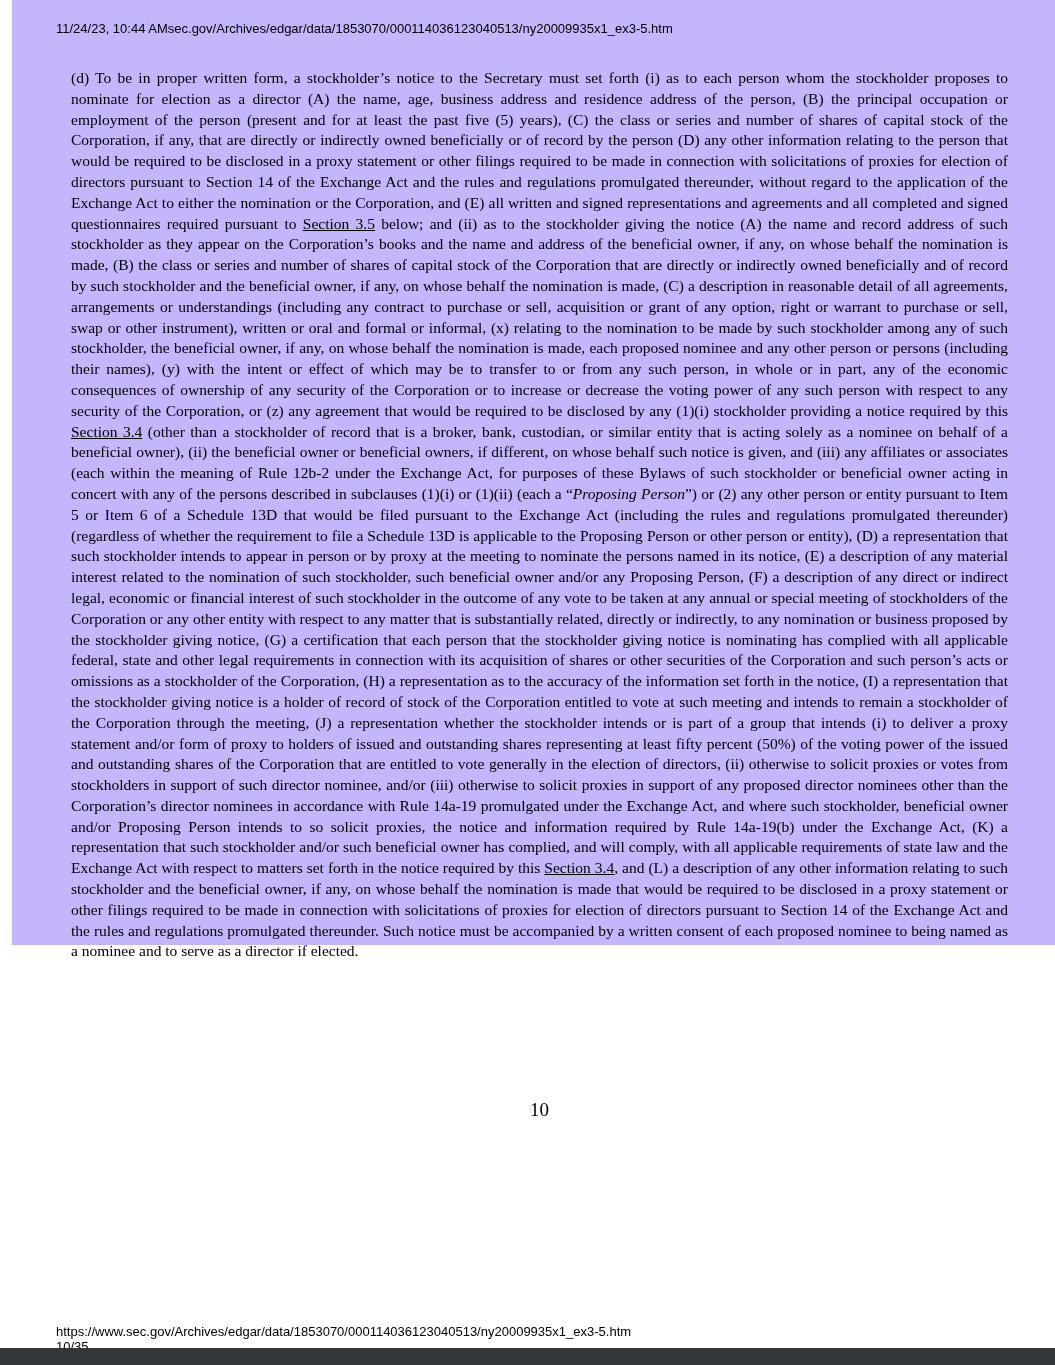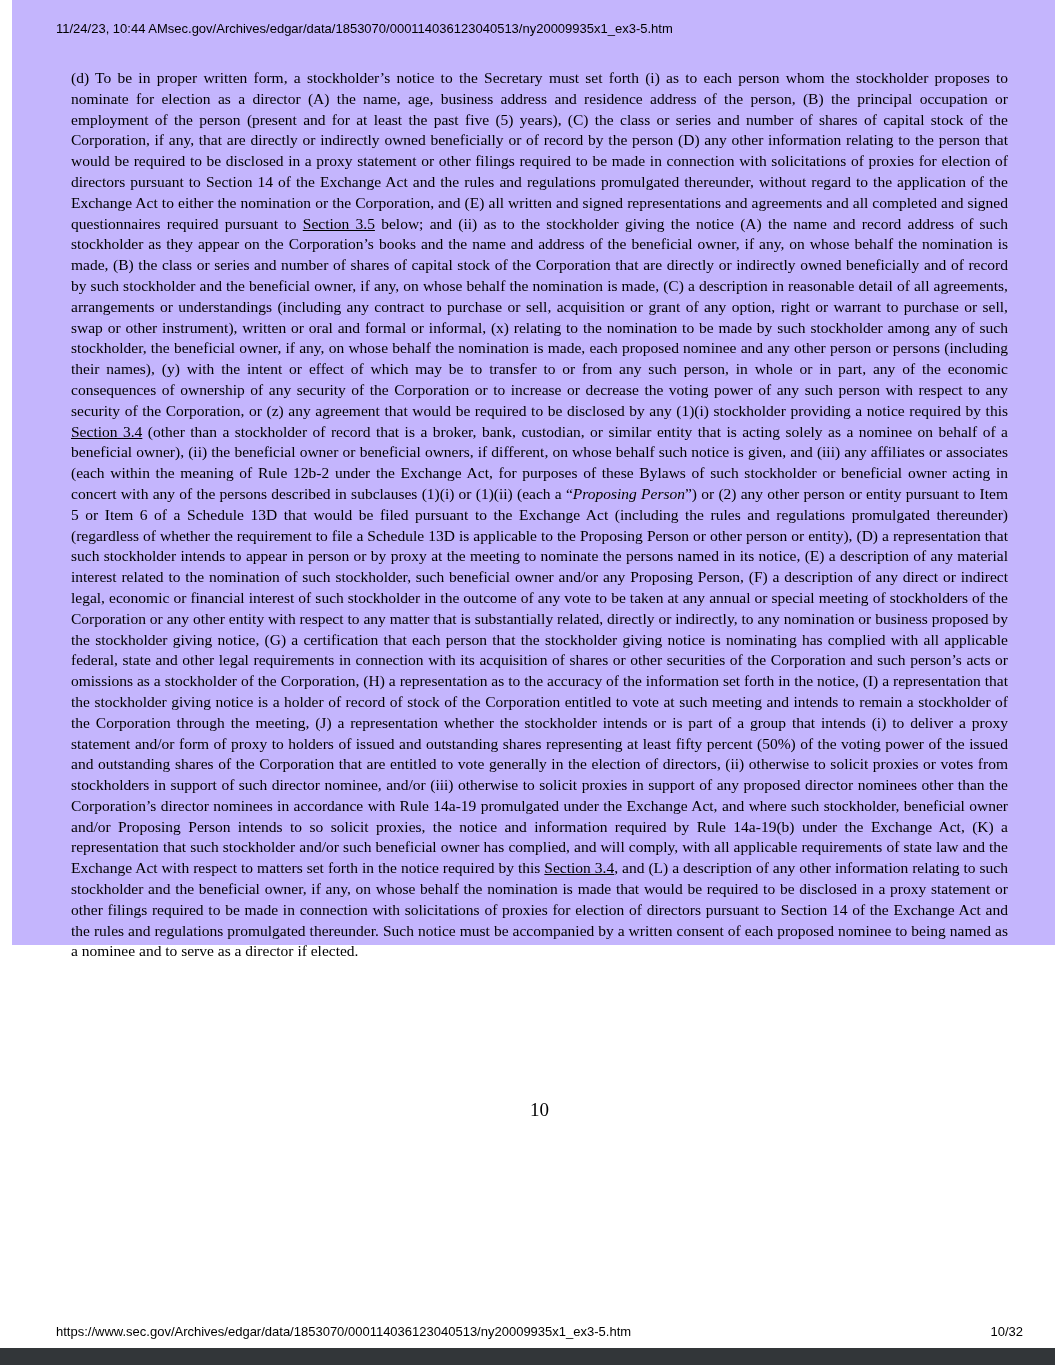--- a/index.html
+++ b/index.html
@@ -61,20 +61,21 @@
     top: 1324px;
     left: 44px;
     right: 44px;
     display: flex;
     justify-content: space-between;
     align-items: baseline;
     font-family: "Liberation Sans", sans-serif;
     font-size: 13px;
     color: #000000;
     white-space: nowrap;
+    flex-direction: column;
   }
   .viewer-bottom-bar {
     position: absolute;
     left: 0;
     bottom: 0;
     width: 1055px;
     height: 17px;
     background: #323639;
   }
 </style>
@@ -87,18 +88,18 @@
     <span class="ph-date">11/24/23, 10:44 AM</span>
     <span class="ph-url">sec.gov/Archives/edgar/data/1853070/000114036123040513/ny20009935x1_ex3-5.htm</span>
   </div>
 
   <div class="doc-body"><span class="seg-normal">(d) To be in proper written form, a stockholder’s notice to the Secretary must set forth (i) as to each person whom the stockholder proposes to nominate for election as a director (A) the name, age, business address and residence address of the person, (B) the principal occupation or employment of the person (present and for at least the past five (5) years), (C) the class or series and number of shares of capital stock of the Corporation, if any, that are directly or indirectly owned beneficially or of record by the person (D) any other information relating to the person that would be required to be disclosed in a proxy statement or other filings required to be made in connection with solicitations of proxies for election of directors pursuant to Section 14 of the Exchange Act and the rules and regulations promulgated thereunder, without regard to the application of the Exchange Act to either the nomination or the Corporation, and (E) all written and signed representations and agreements and all completed and signed questionnaires required pursuant to </span><span class="seg-underline">Section 3.5</span><span class="seg-normal"> below; and (ii) as to the stockholder giving the notice (A) the name and record address of such stockholder as they appear on the Corporation’s books and the name and address of the beneficial owner, if any, on whose behalf the nomination is made, (B) the class or series and number of shares of capital stock of the Corporation that are directly or indirectly owned beneficially and of record by such stockholder and the beneficial owner, if any, on whose behalf the nomination is made, (C) a description in reasonable detail of all agreements, arrangements or understandings (including any contract to purchase or sell, acquisition or grant of any option, right or warrant to purchase or sell, swap or other instrument), written or oral and formal or informal, (x) relating to the nomination to be made by such stockholder among any of such stockholder, the beneficial owner, if any, on whose behalf the nomination is made, each proposed nominee and any other person or persons (including their names), (y) with the intent or effect of which may be to transfer to or from any such person, in whole or in part, any of the economic consequences of ownership of any security of the Corporation or to increase or decrease the voting power of any such person with respect to any security of the Corporation, or (z) any agreement that would be required to be disclosed by any (1)(i) stockholder providing a notice required by this </span><span class="seg-underline">Section 3.4</span><span class="seg-normal"> (other than a stockholder of record that is a broker, bank, custodian, or similar entity that is acting solely as a nominee on behalf of a beneficial owner), (ii) the beneficial owner or beneficial owners, if different, on whose behalf such notice is given, and (iii) any affiliates or associates (each within the meaning of Rule 12b-2 under the Exchange Act, for purposes of these Bylaws of such stockholder or beneficial owner acting in concert with any of the persons described in subclauses (1)(i) or (1)(ii) (each a “</span><span class="seg-italic">Proposing Person</span><span class="seg-normal">”) or (2) any other person or entity pursuant to Item 5 or Item 6 of a Schedule 13D that would be filed pursuant to the Exchange Act (including the rules and regulations promulgated thereunder) (regardless of whether the requirement to file a Schedule 13D is applicable to the Proposing Person or other person or entity), (D) a representation that such stockholder intends to appear in person or by proxy at the meeting to nominate the persons named in its notice, (E) a description of any material interest related to the nomination of such stockholder, such beneficial owner and/or any Proposing Person, (F) a description of any direct or indirect legal, economic or financial interest of such stockholder in the outcome of any vote to be taken at any annual or special meeting of stockholders of the Corporation or any other entity with respect to any matter that is substantially related, directly or indirectly, to any nomination or business proposed by the stockholder giving notice, (G) a certification that each person that the stockholder giving notice is nominating has complied with all applicable federal, state and other legal requirements in connection with its acquisition of shares or other securities of the Corporation and such person’s acts or omissions as a stockholder of the Corporation, (H) a representation as to the accuracy of the information set forth in the notice, (I) a representation that the stockholder giving notice is a holder of record of stock of the Corporation entitled to vote at such meeting and intends to remain a stockholder of the Corporation through the meeting, (J) a representation whether the stockholder intends or is part of a group that intends (i) to deliver a proxy statement and/or form of proxy to holders of issued and outstanding shares representing at least fifty percent (50%) of the voting power of the issued and outstanding shares of the Corporation that are entitled to vote generally in the election of directors, (ii) otherwise to solicit proxies or votes from stockholders in support of such director nominee, and/or (iii) otherwise to solicit proxies in support of any proposed director nominees other than the Corporation’s director nominees in accordance with Rule 14a-19 promulgated under the Exchange Act, and where such stockholder, beneficial owner and/or Proposing Person intends to so solicit proxies, the notice and information required by Rule 14a-19(b) under the Exchange Act, (K) a representation that such stockholder and/or such beneficial owner has complied, and will comply, with all applicable requirements of state law and the Exchange Act with respect to matters set forth in the notice required by this </span><span class="seg-underline">Section 3.4</span><span class="seg-normal">, and (L) a description of any other information relating to such stockholder and the beneficial owner, if any, on whose behalf the nomination is made that would be required to be disclosed in a proxy statement or other filings required to be made in connection with solicitations of proxies for election of directors pursuant to Section 14 of the Exchange Act and the rules and regulations promulgated thereunder. Such notice must be accompanied by a written consent of each proposed nominee to being named as a nominee and to serve as a director if elected.</span></div>
 
   <div class="page-num">10</div>
 
   <div class="print-footer">
     <span>https://www.sec.gov/Archives/edgar/data/1853070/000114036123040513/ny20009935x1_ex3-5.htm</span>
-    <span>10/32</span>
+    <span>10/35</span>
   </div>
 
 </div>
 
 <div class="viewer-bottom-bar" style="background: rgb(50, 54, 57);"></div>
 
 </body></html>

